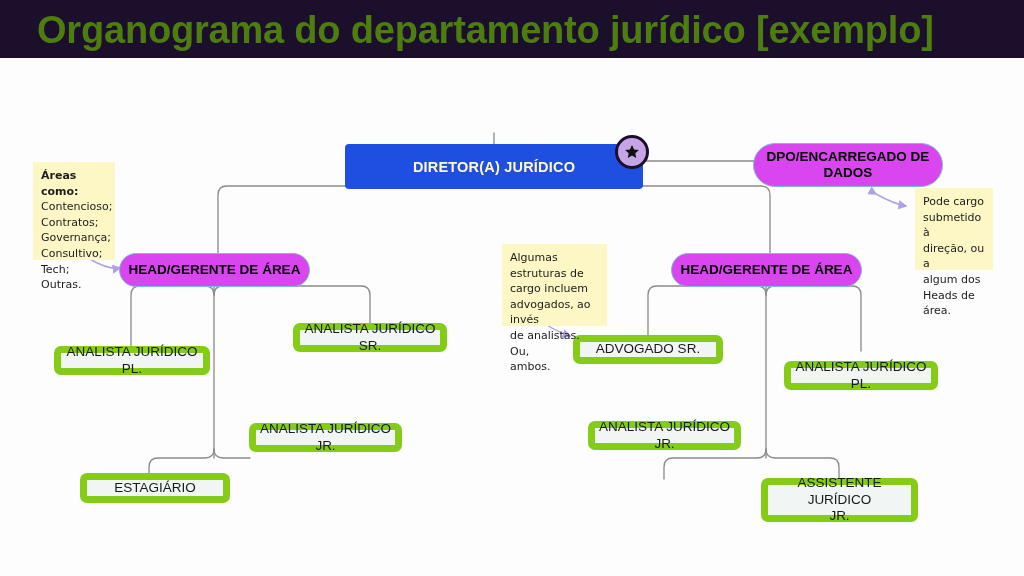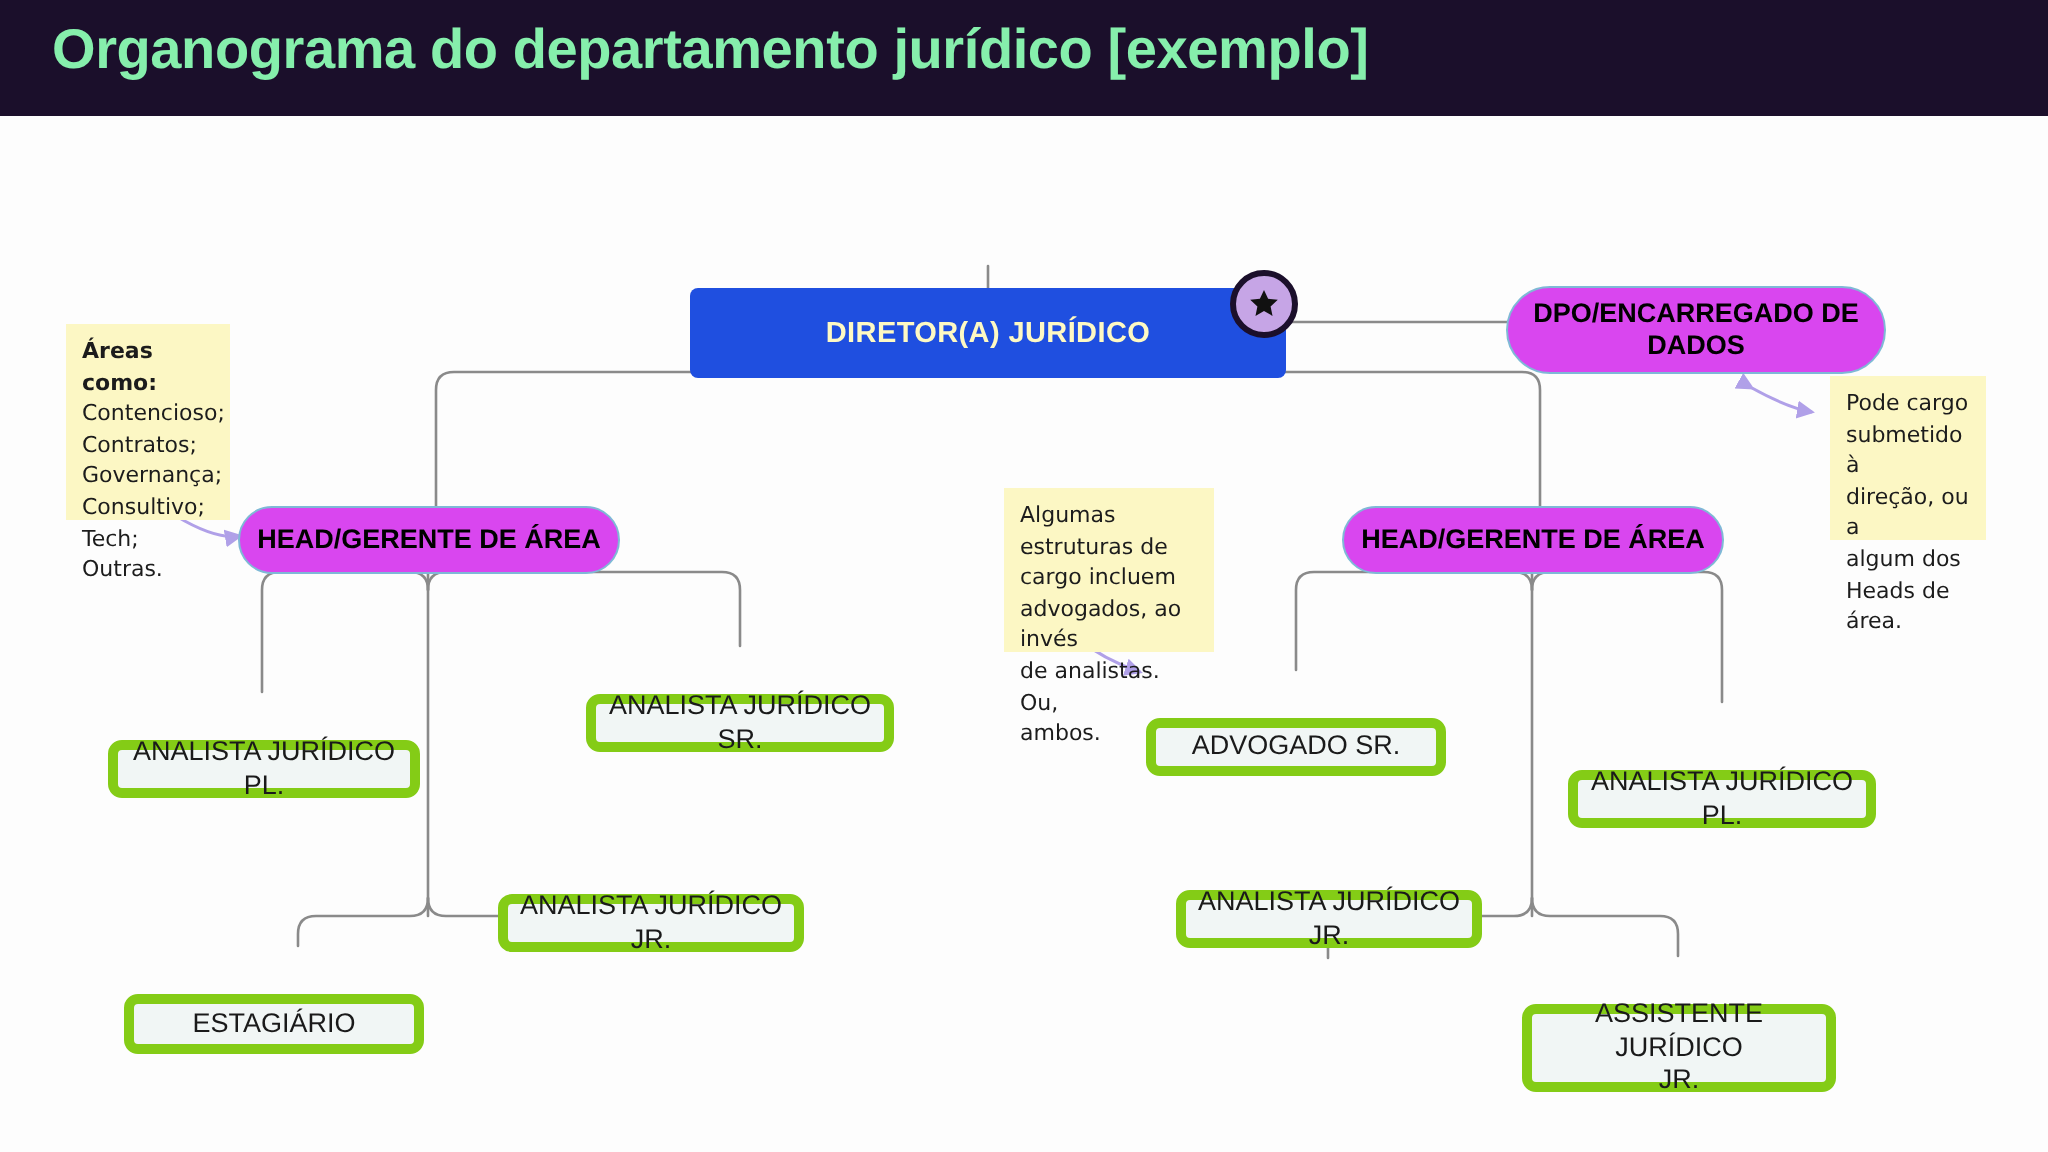--- a/index.html
+++ b/index.html
@@ -19,25 +19,25 @@
   
   #titlebar {
     position: absolute;
     left: 0; top: 0;
     width: 1024px;
     height: 58px;
     background: #1b0f2b;
   }
   #title-text {
     position: absolute;
-    left: 26px;
+    left: 37px;
     top: 9px;
-    font-size: 28px;
-    font-weight: 700;
-    color: #86efac;
+    font-size: 38px;
+    font-weight: 700;
+    color: #4d7c0f;
     letter-spacing: -0.2px;
     white-space: nowrap;
   }
 
   
   #canvas {
     position: absolute;
     left: 0; top: 58px;
     width: 1024px;
     height: 518px;
@@ -74,24 +74,23 @@
     font-size: 13.5px;
     border: 1px solid #7fb9d6;
     border-radius: 40px;
     line-height: 1.2;
   }
   .node-leaf {
     background: #f1f6f5;
     color: #1a1a1a;
     font-weight: 400;
     font-size: 13.5px;
-    border: 5px solid #84cc16;
+    border: 7px solid #84cc16;
     border-radius: 7px;
     line-height: 1.25;
-    margin-top: 24px;
   }
 
   
   .note {
     position: absolute;
     box-sizing: border-box;
     background: #fcf7c4;
     color: #1c1c1c;
     font-size: 11px;
     line-height: 1.42;
@@ -187,21 +186,21 @@
     <div class="node node-head" style="left:119px; top:195px; width:191px; height:34px;">HEAD/GERENTE DE ÁREA</div>
 
     <div class="node node-head" style="left:671px; top:195px; width:191px; height:34px;">HEAD/GERENTE  DE ÁREA</div>
 
     <div class="node node-leaf" style="left:54px; top:288px; width:156px; height:29px;">ANALISTA JURÍDICO PL.</div>
 
     <div class="node node-leaf" style="left:293px; top:265px; width:154px; height:29px;">ANALISTA JURÍDICO SR.</div>
 
     <div class="node node-leaf" style="left:249px; top:365px; width:153px; height:29px;">ANALISTA JURÍDICO JR.</div>
 
-    <div class="node node-leaf" style="left:62px; top:415px; width:150px; height:30px;">ESTAGIÁRIO</div>
+    <div class="node node-leaf" style="left:80px; top:415px; width:150px; height:30px;">ESTAGIÁRIO</div>
 
     <div class="node node-leaf" style="left:573px; top:277px; width:150px; height:29px;">ADVOGADO SR.</div>
 
     <div class="node node-leaf" style="left:784px; top:303px; width:154px; height:29px;">ANALISTA JURÍDICO PL.</div>
 
     <div class="node node-leaf" style="left:588px; top:363px; width:153px; height:29px;">ANALISTA JURÍDICO JR.</div>
 
     <div class="node node-leaf" style="left:761px; top:420px; width:157px; height:44px; flex-direction:column;">
       <span>ASSISTENTE JURÍDICO</span>
       <span>JR.</span>

